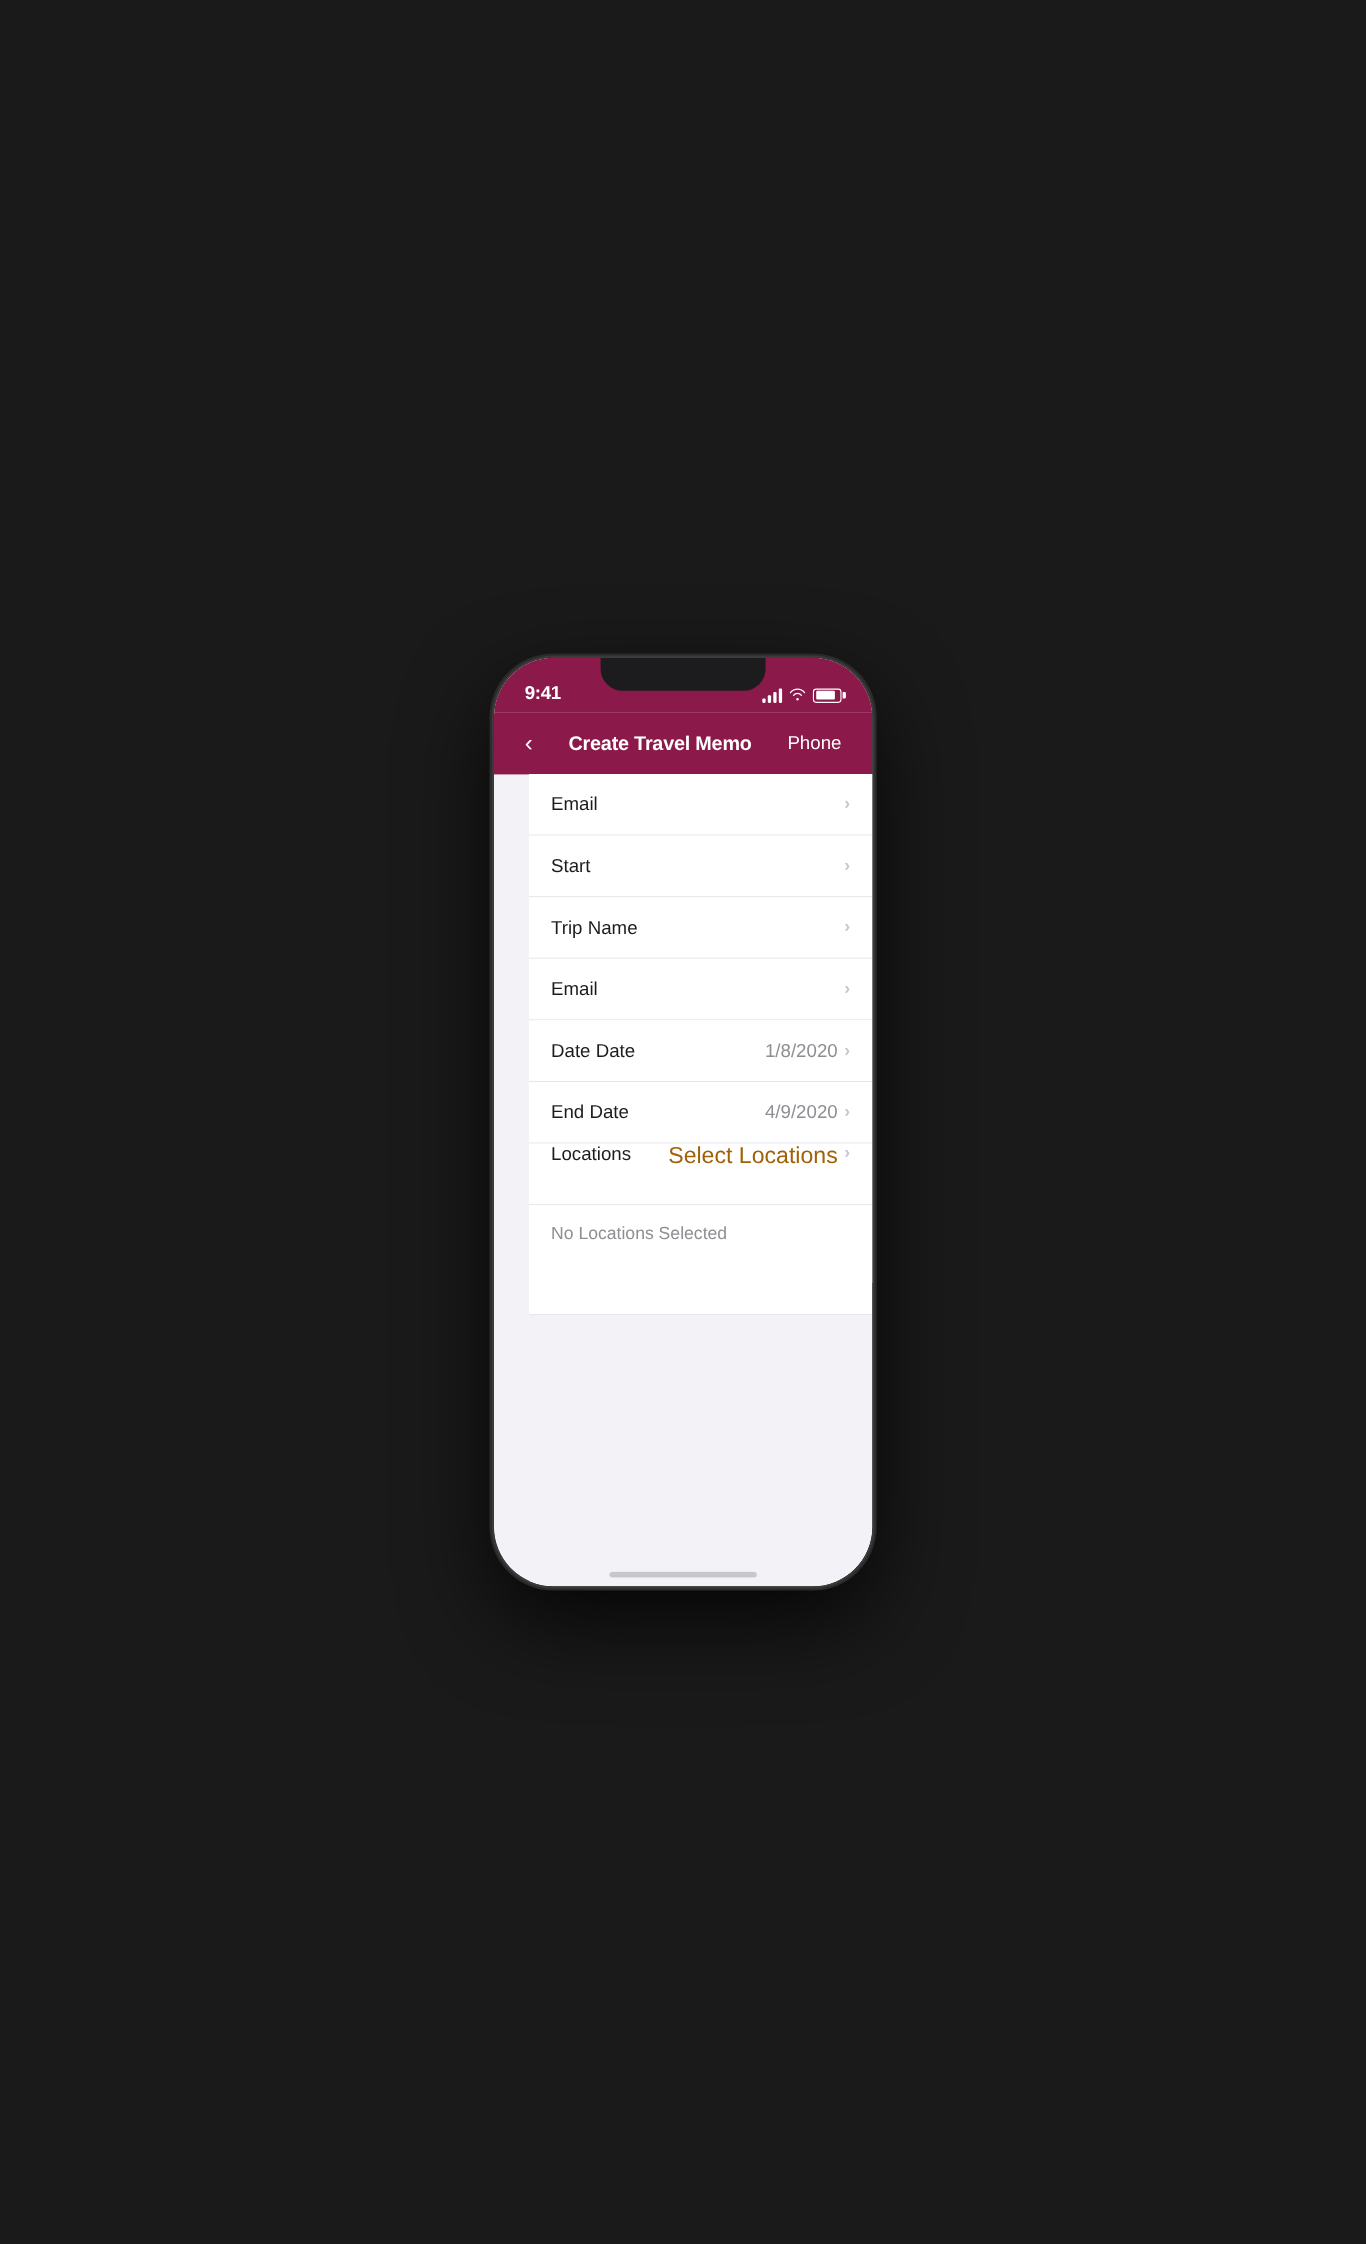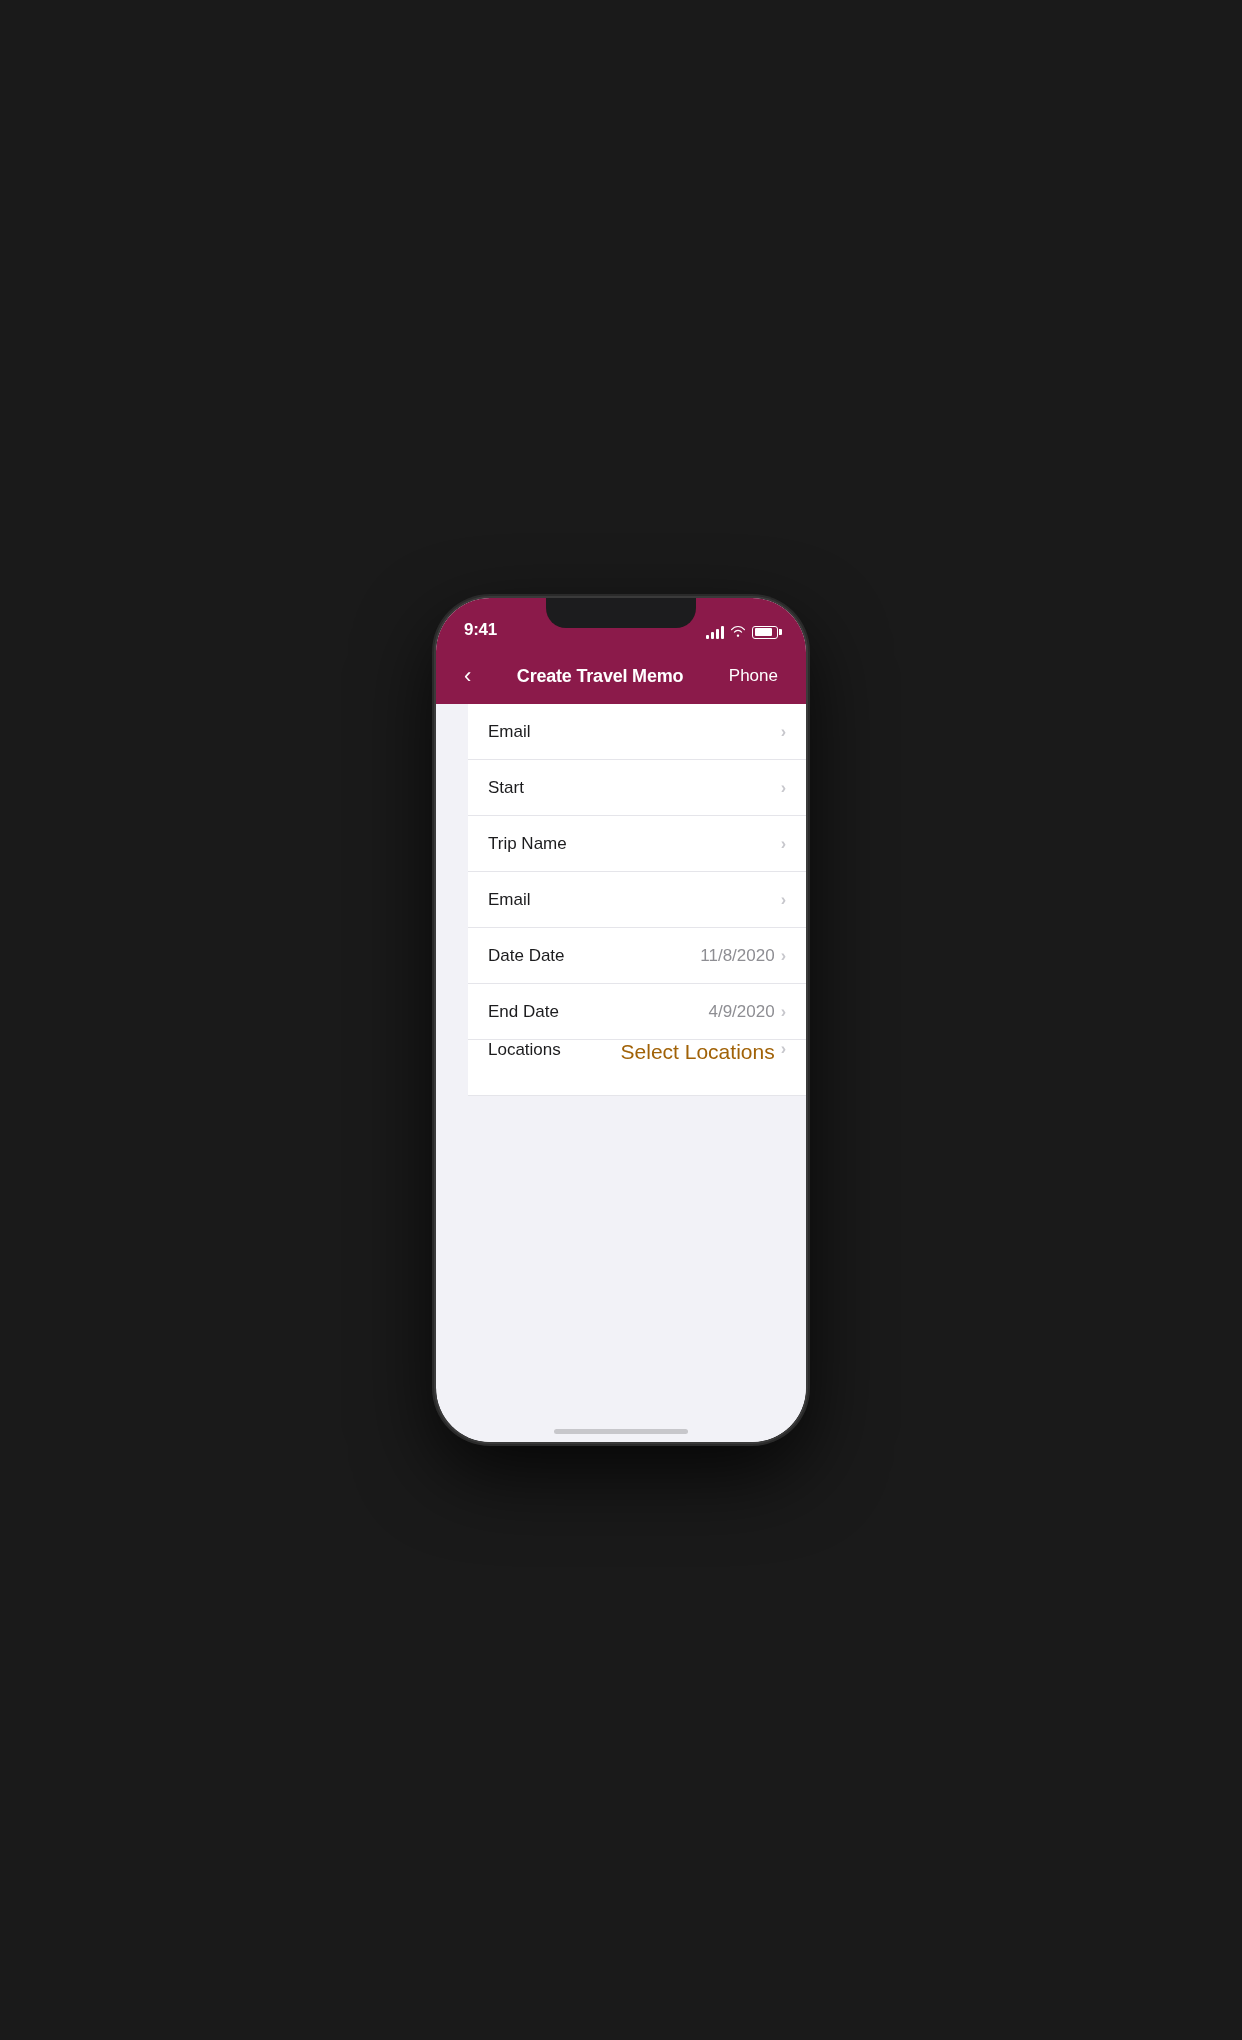--- a/index.html
+++ b/index.html
@@ -6,21 +6,21 @@
     body {
       background: #1a1a1a;
       display: flex;
       justify-content: center;
       align-items: center;
       min-height: 100vh;
       font-family: -apple-system, BlinkMacSystemFont, 'SF Pro Display', 'Helvetica Neue', sans-serif;
     }
 
     .phone-shell {
-      width: 370px;
+      width: 344px;
       height: 844px;
       background: #1c1c1e;
       border-radius: 54px;
       position: relative;
       box-shadow:
         0 0 0 2px #3a3a3a,
         0 0 0 4px #2a2a2a,
         0 30px 80px rgba(0,0,0,0.8),
         inset 0 0 0 1px #444;
       overflow: hidden;
@@ -324,36 +324,39 @@
           <span class="chevron-icon">›</span>
         </div>
 
         <div class="form-row">
           <span class="form-row-label">Email</span>
           <span class="chevron-icon">›</span>
         </div>
 
         <div class="form-row">
           <span class="form-row-label">Date Date</span>
-          <span class="form-row-value">11/8/2020</span>
+          <span class="form-row-value">1/8/2020</span>
           <span class="chevron-icon">›</span>
         </div>
 
         <div class="form-row">
           <span class="form-row-label">End Date</span>
           <span class="form-row-value">4/9/2020</span>
           <span class="chevron-icon">›</span>
         </div>
 
         <div class="locations-row">
           <span class="locations-label">Locations</span>
           <span class="locations-select">Select Locations</span>
           <span class="chevron-icon">›</span>
         </div>
 
+        <div class="locations-empty">
+          <span class="locations-empty-text">No Locations Selected</span>
+        </div>
 
       </div>
 
       <div class="bottom-area"></div>
 
     </div>
 
     <div class="home-indicator"></div>
 
   </div>

